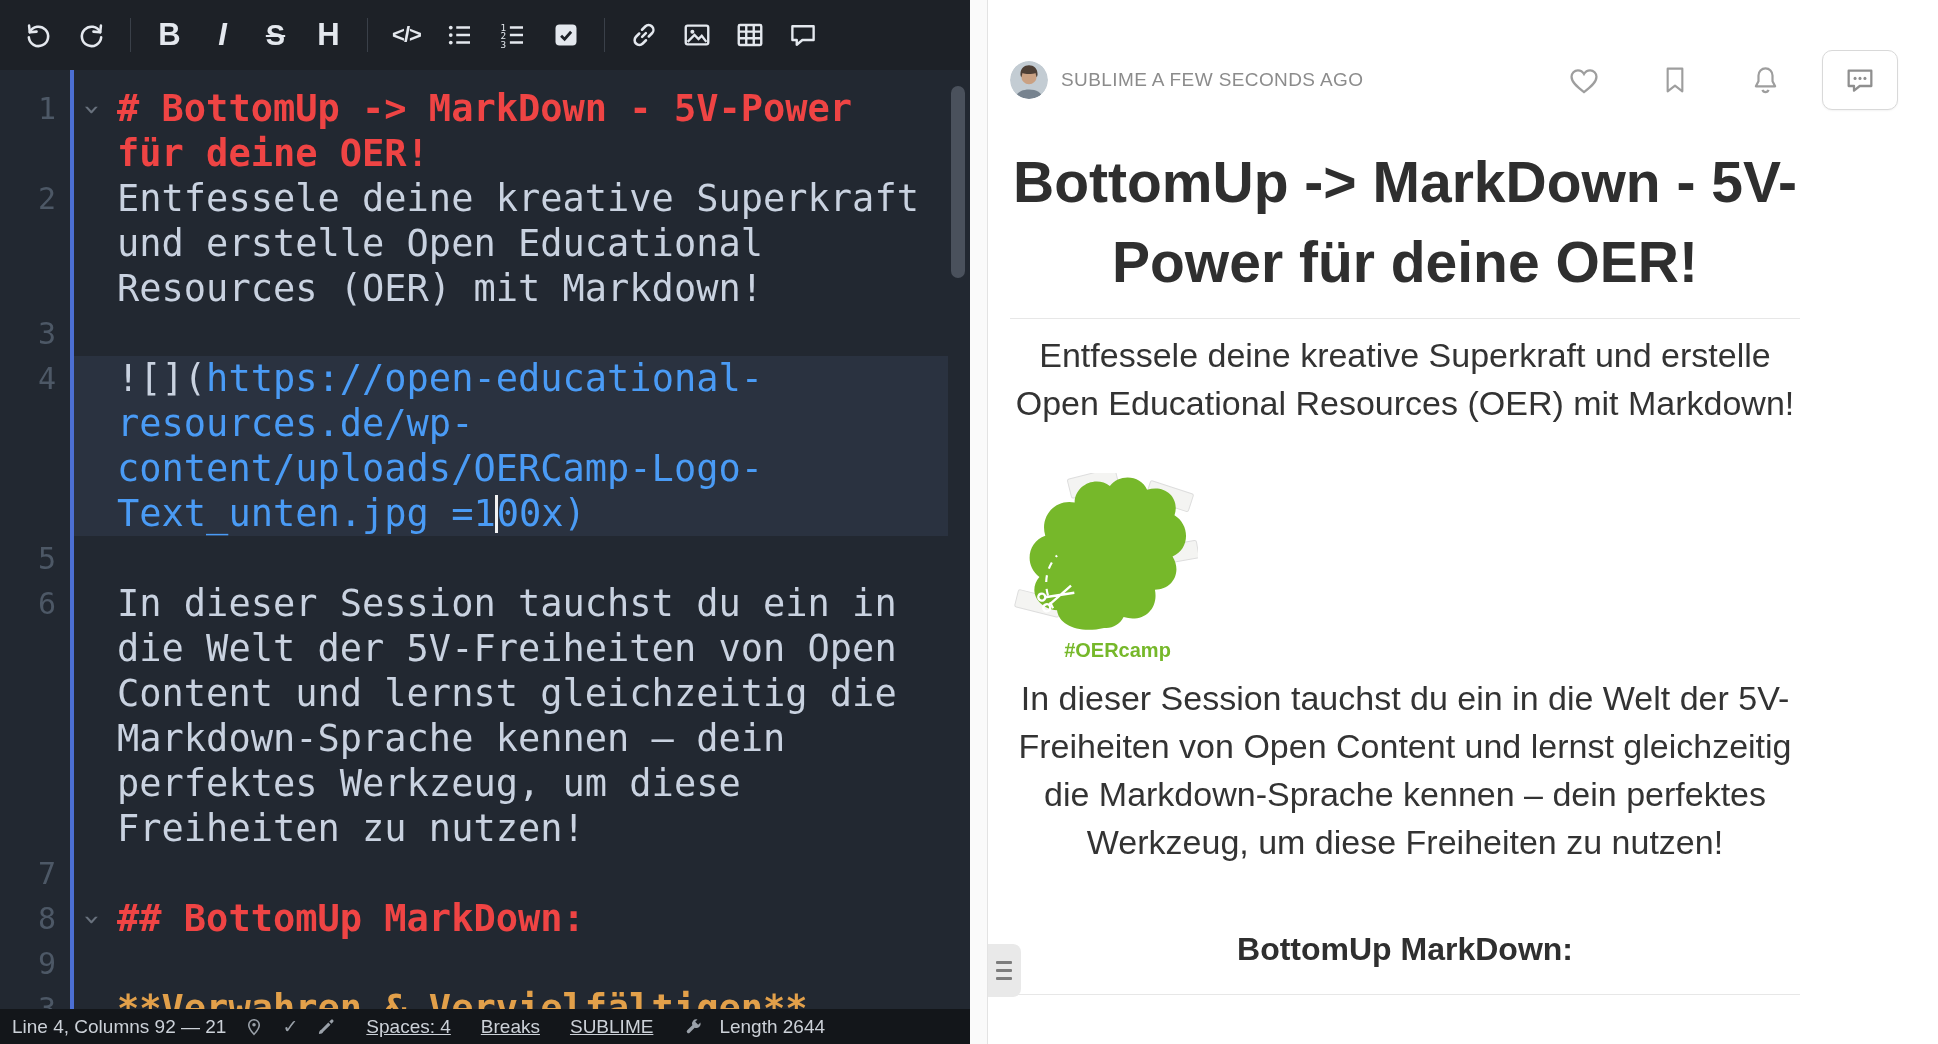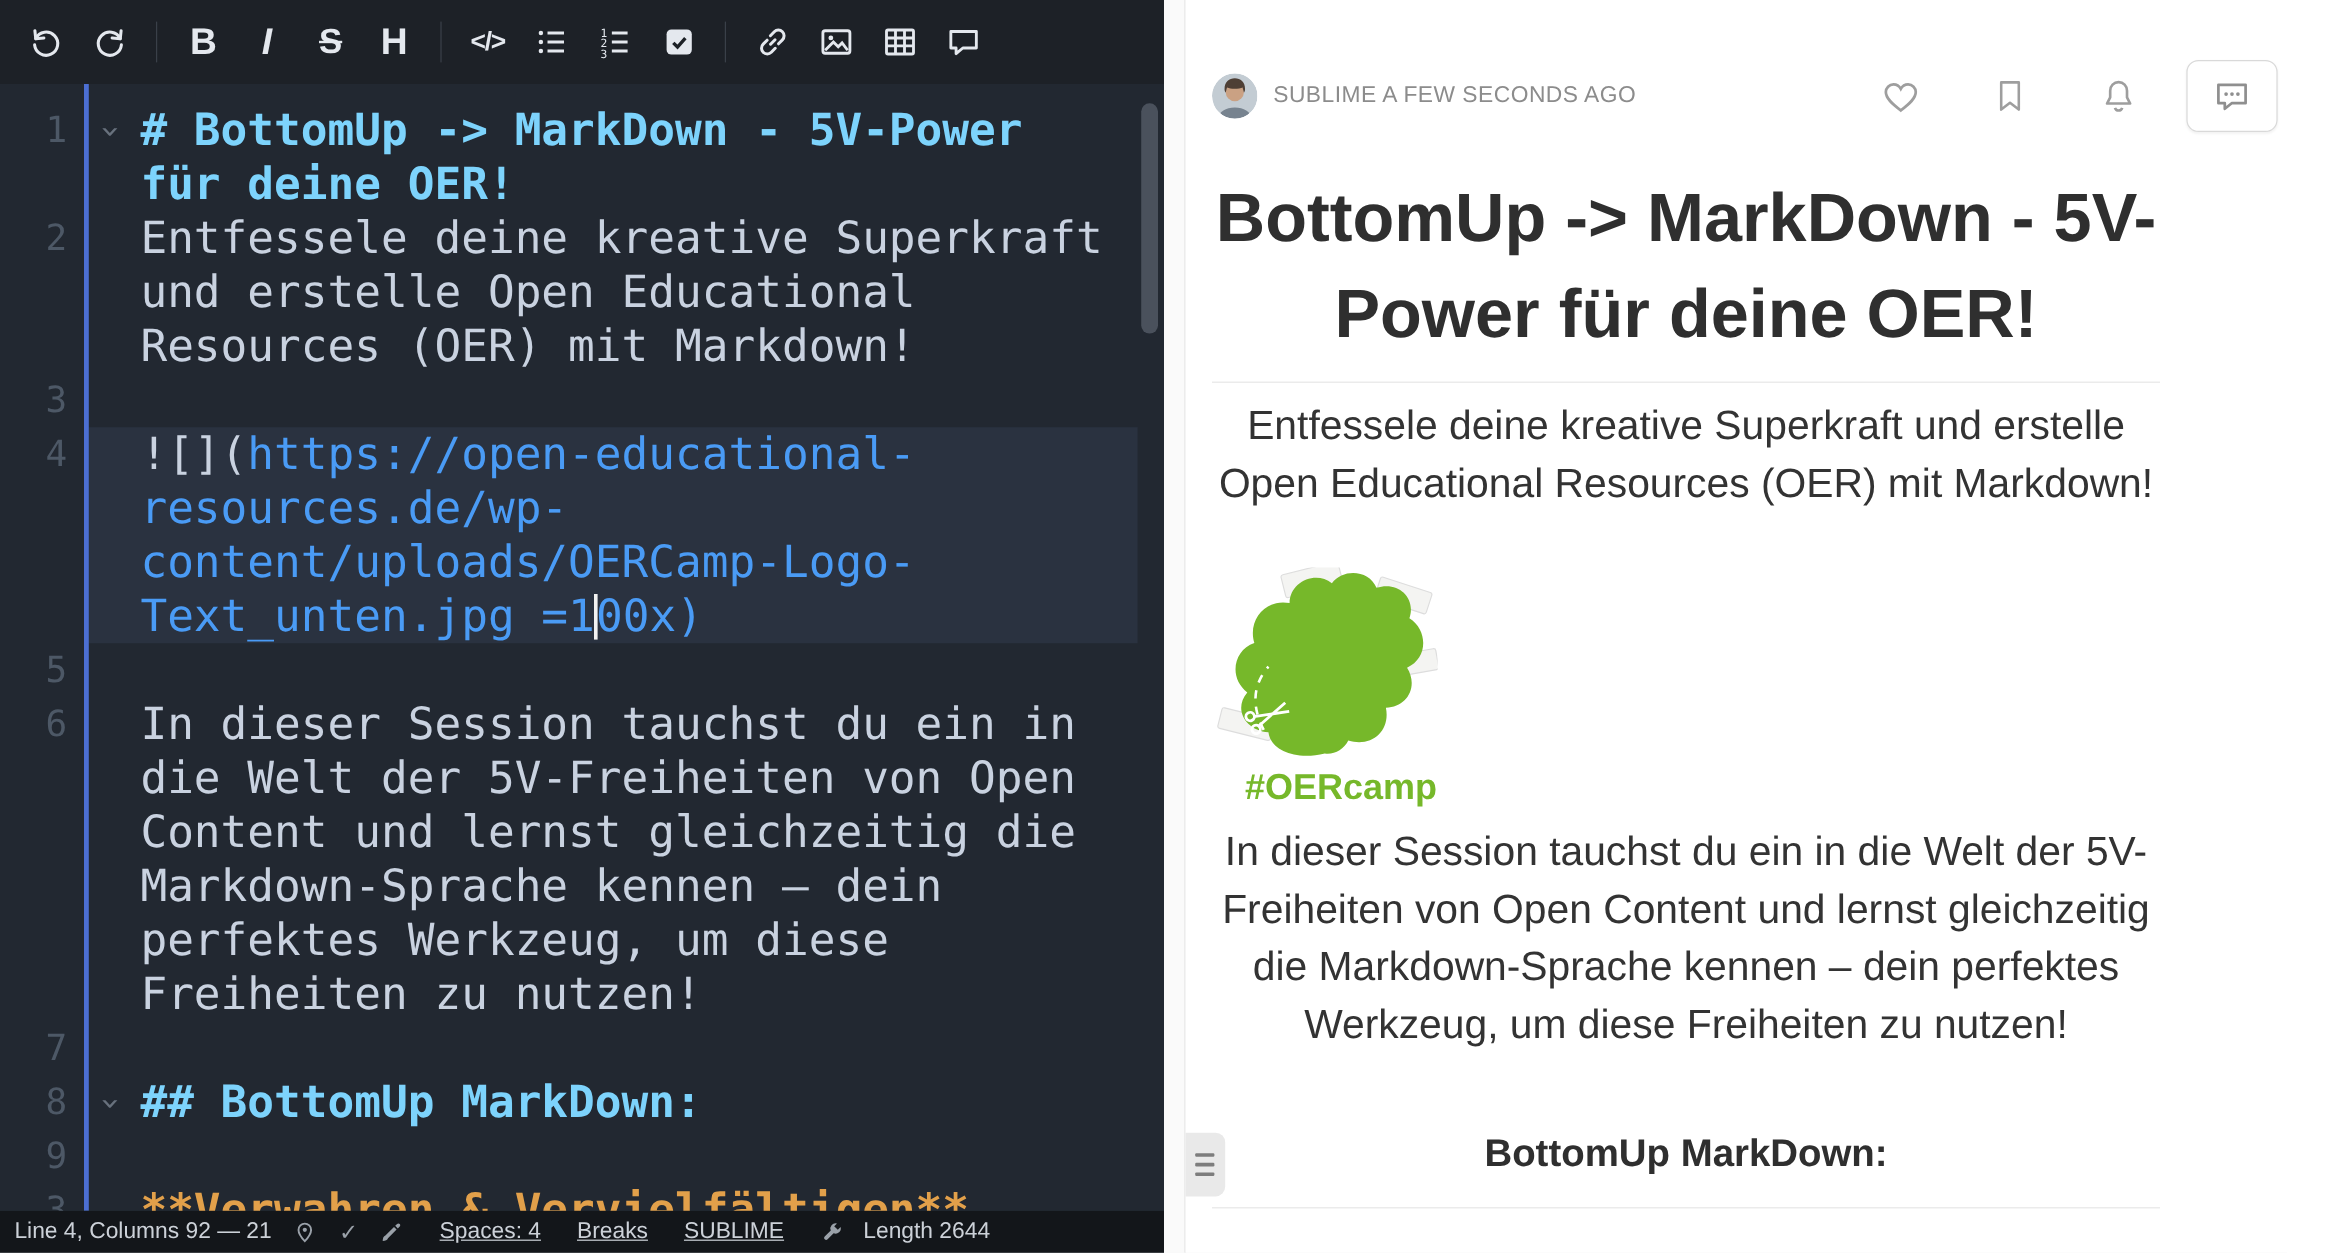--- a/index.html
+++ b/index.html
@@ -22,21 +22,21 @@
   .ed-accent{position:absolute;left:70px;top:0;bottom:0;width:4px;background:#4c6fd3;z-index:2;}
   .ed-lines{position:relative;padding-top:16px;font-family:"DejaVu Sans Mono",monospace;}
   .ed-line{display:flex;position:relative;}
   .ed-line.active::before{content:"";position:absolute;left:74px;right:22px;top:0;bottom:0;background:#2a3240;}
   .ed-num{width:56px;flex:none;text-align:right;color:#4d5866;font-size:30px;line-height:45px;position:relative;z-index:1;}
   .ed-fold{width:61px;flex:none;position:relative;z-index:1;}
   .chev{position:absolute;left:28px;top:7px;color:#68717d;font-size:28px;display:inline-block;transform:rotate(90deg);}
   .ed-text{width:820px;font-size:37px;line-height:45px;min-height:45px;white-space:pre-wrap;
            overflow-wrap:break-word;position:relative;z-index:1;}
   .md-text{color:#c9d2e0;}
-  .md-heading{color:#7dd3fc;font-weight:bold;}
+  .md-heading{color:#ef4444;font-weight:bold;}
   .md-bold{color:#e2a04a;font-weight:bold;}
   .md-url{color:#4a9bf5;}
   .caret{display:inline-block;width:3px;height:38px;background:#f2f2f2;vertical-align:middle;position:relative;top:-2px;margin:0 -1px;}
   .ed-thumb{position:absolute;right:5px;top:16px;width:14px;height:192px;border-radius:7px;background:#4a515c;cursor:pointer;}
 
   .statusbar{height:35px;flex:none;background:#13161a;display:flex;align-items:center;
              color:#ccd1d8;font-size:19px;padding:0 12px;}
   .sb-text{white-space:nowrap;}
   .sb-icon{display:flex;align-items:center;color:#9aa1a9;margin-left:18px;cursor:pointer;}
   .sb-check{font-size:19px;margin-left:18px;color:#9aa1a9;cursor:pointer;}
@@ -60,21 +60,21 @@
   .hd-icon{background:none;border:none;padding:0;color:#9e9e9e;cursor:pointer;display:flex;align-items:center;margin-left:58px;}
   .chat-btn{margin-left:40px;width:76px;height:60px;background:#fff;border:1px solid #d9d9d9;border-radius:10px;
             display:flex;align-items:center;justify-content:center;color:#8f8f8f;cursor:pointer;
             box-shadow:0 1px 2px rgba(0,0,0,.05);}
 
   .article{padding-left:22px;width:790px;color:#333;text-align:center;}
   .article h1{font-size:57px;line-height:80px;font-weight:700;color:#2f2f2f;margin:32px 0 0;
               padding-bottom:16px;border-bottom:1px solid #e7e7e7;}
   .article p{font-size:34px;line-height:48px;margin:12px 0 0;color:#333;}
   .logo-fig{margin:46px 0 0;width:190px;}
-  .logo-caption{color:#76b82a;font-weight:700;font-size:30px;margin:2px 0 0 25px;font-family:"Liberation Sans",sans-serif;}
+  .logo-caption{color:#76b82a;font-weight:700;font-size:20px;margin:2px 0 0 25px;font-family:"Liberation Sans",sans-serif;}
   .article h2{font-size:32px;line-height:54px;font-weight:700;color:#2f2f2f;margin:56px 0 0;
               padding-bottom:18px;border-bottom:1px solid #e7e7e7;}
 </style>
 </head>
 <body>
 
 <div class="app">
 
   <div class="left-pane">
 

